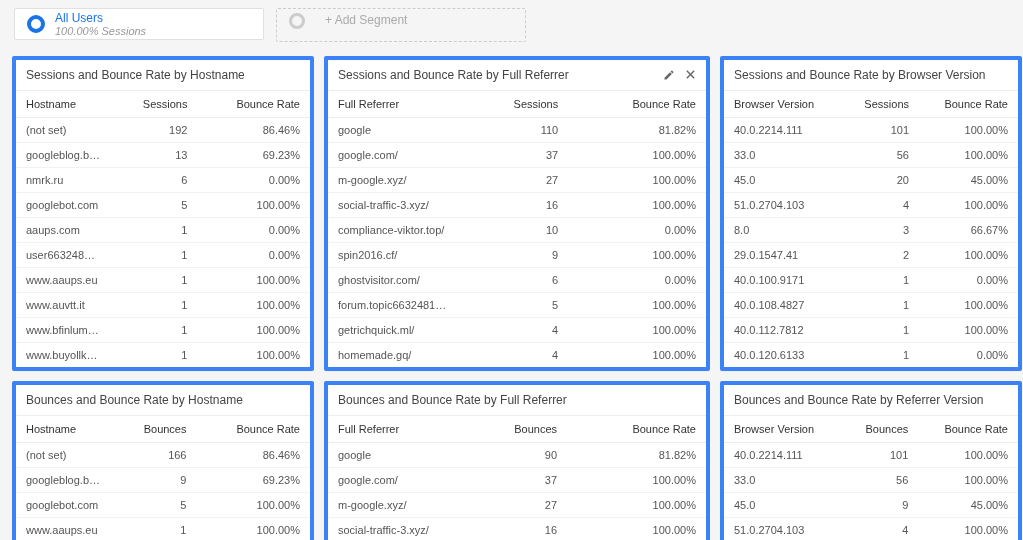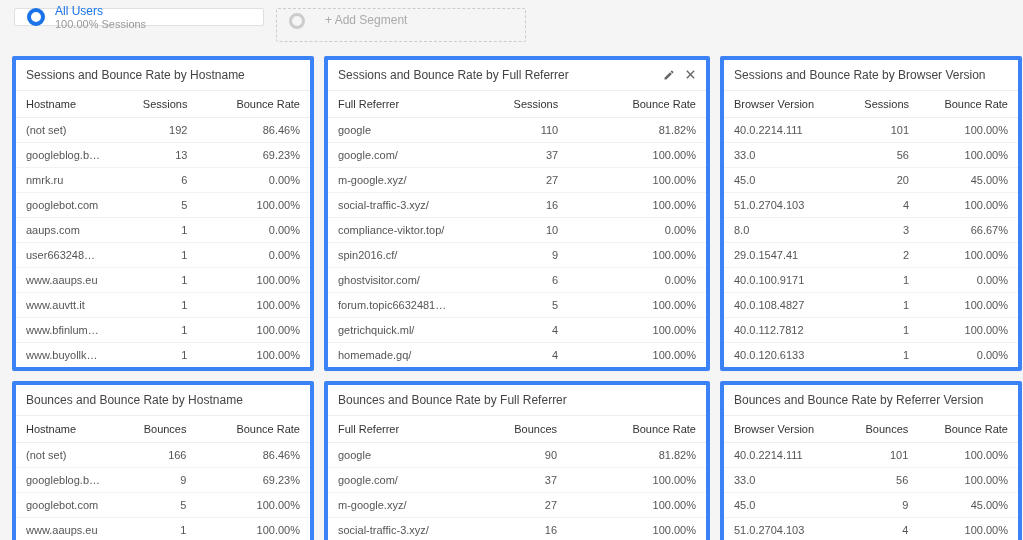--- a/index.html
+++ b/index.html
@@ -16,21 +16,21 @@
     padding: 8px 14px 14px 14px;
     gap: 12px;
   }
   .segment-pill {
     display: flex;
     align-items: center;
     background: #fff;
     border: 1px solid #e0e0e0;
     border-radius: 2px;
     height: 16px;
-    padding: 8px 12px;
+    padding: 15px 12px;
     min-width: 250px;
     box-sizing: border-box;
   }
   .segment-circle {
     width: 18px;
     height: 18px;
     border: 4px solid #1a73e8;
     border-radius: 50%;
     margin-right: 10px;
     box-sizing: border-box;
@@ -43,20 +43,21 @@
   }
   .segment-text .line1 {
     color: #1a73e8;
     font-size: 12px;
     line-height: 13px;
   }
   .segment-text .line2 {
     color: #999;
     font-size: 11px;
     line-height: 12px;
+    font-style: italic;
   }
   .segment-add {
     display: flex;
     align-items: flex-start;
     border: 1px dashed #ccc;
     border-radius: 2px;
     height: 34px;
     padding: 4px 12px;
     min-width: 250px;
     color: #aaa;

